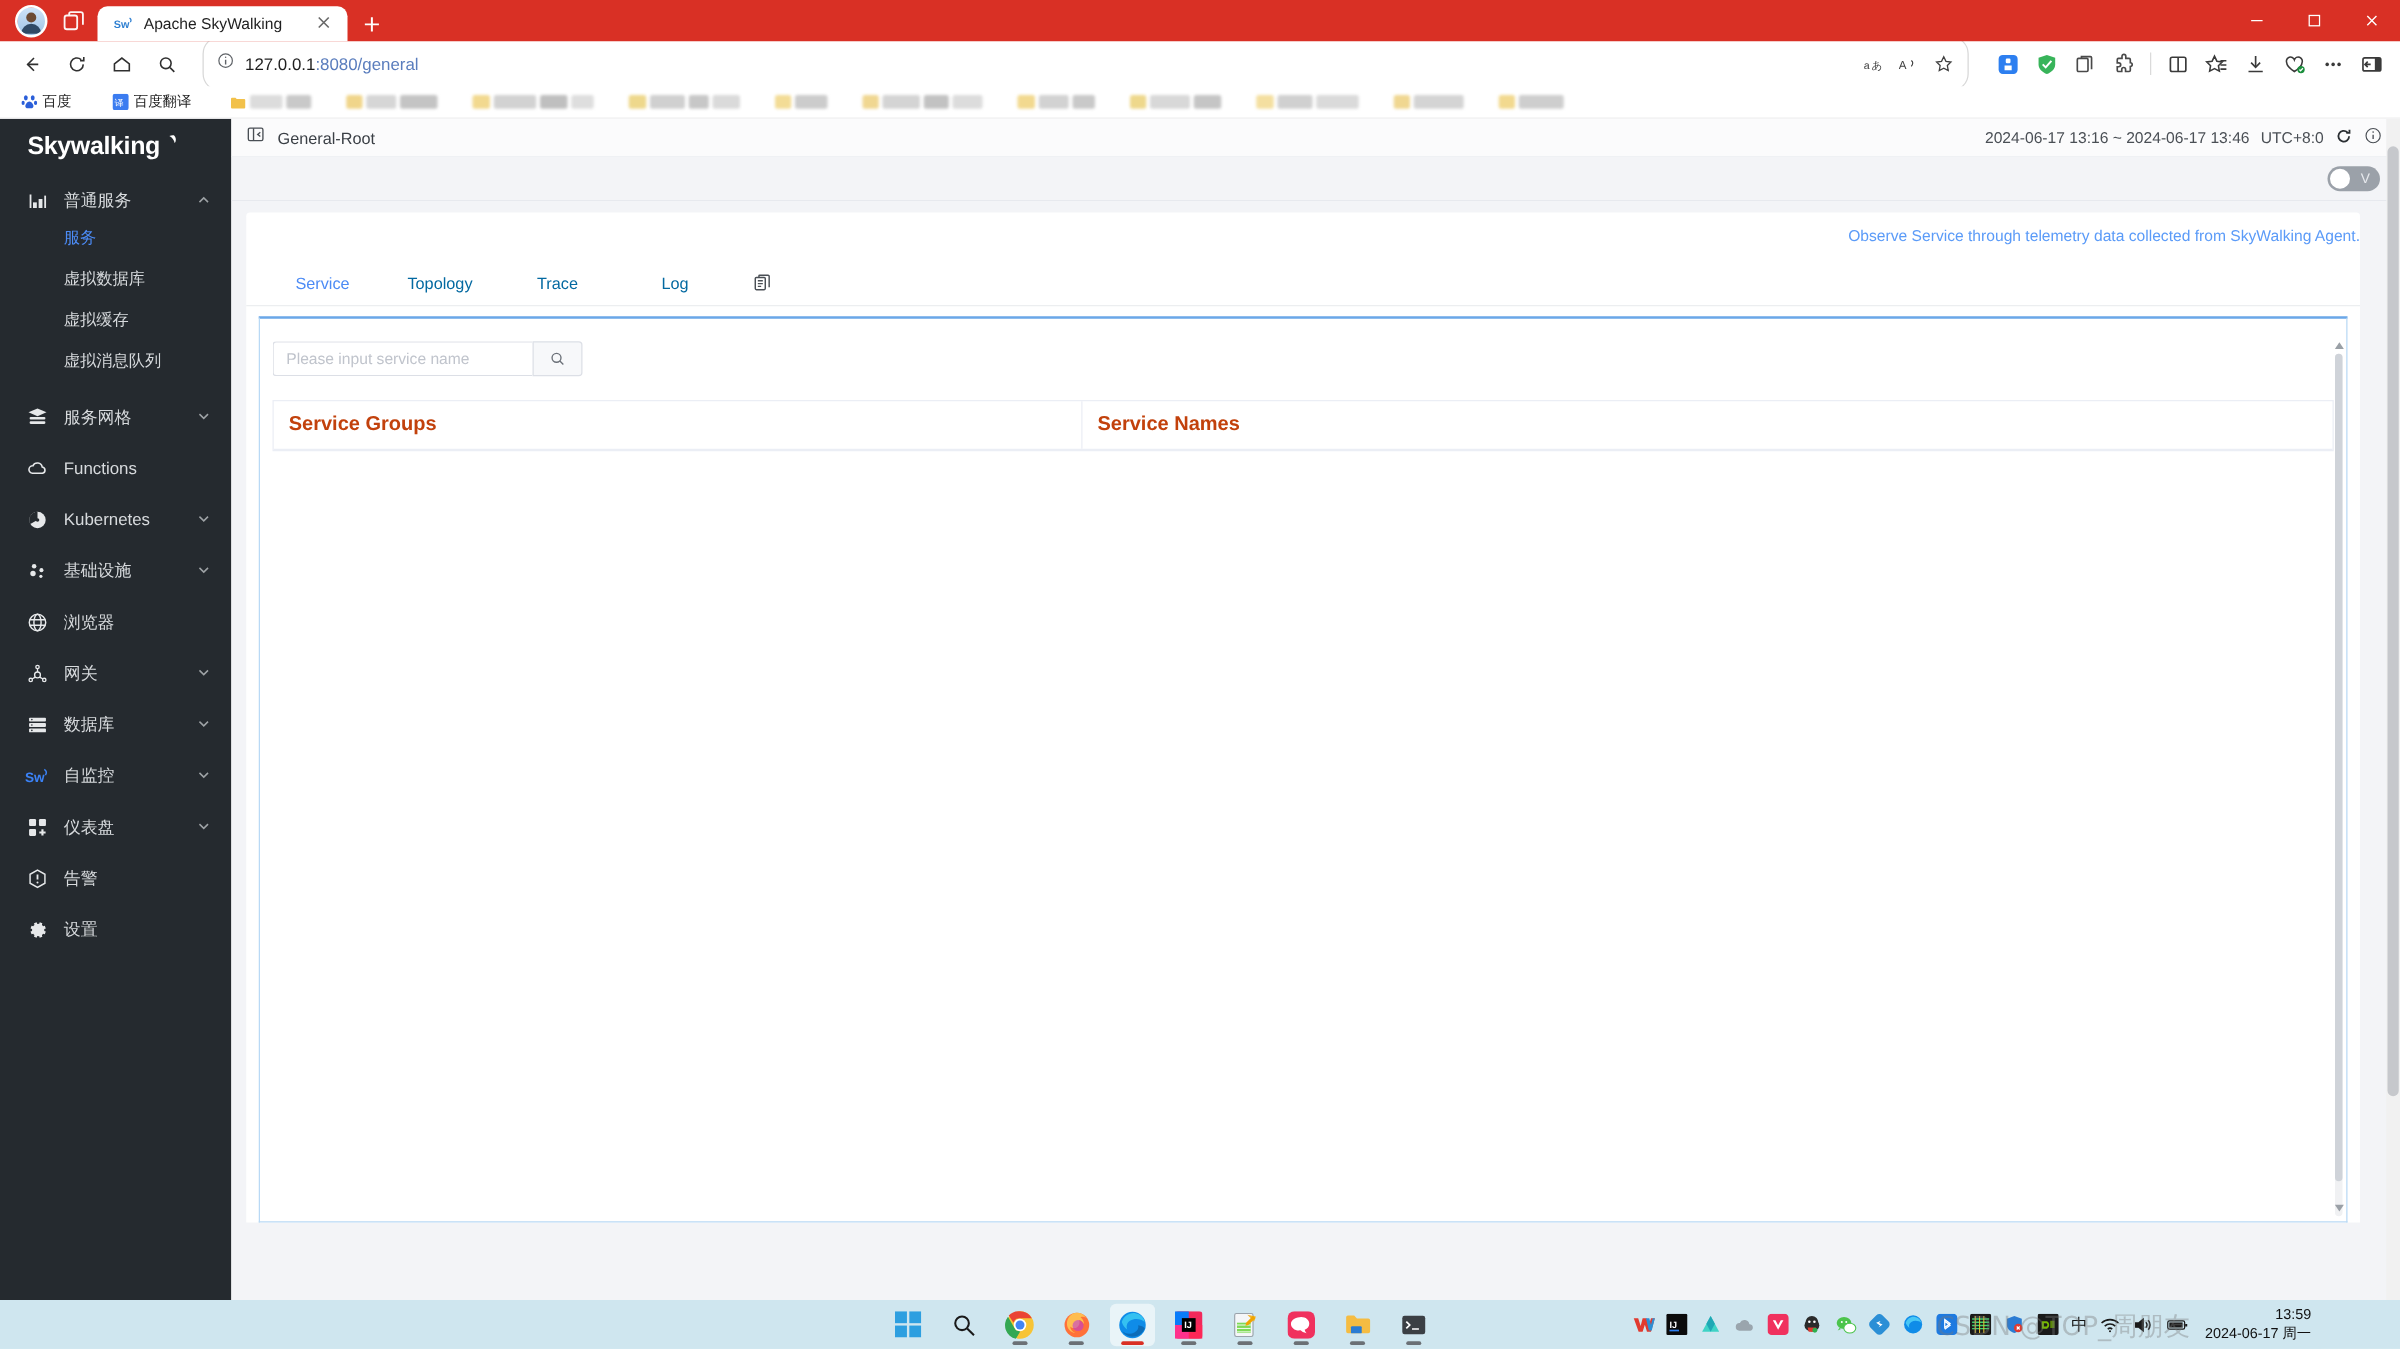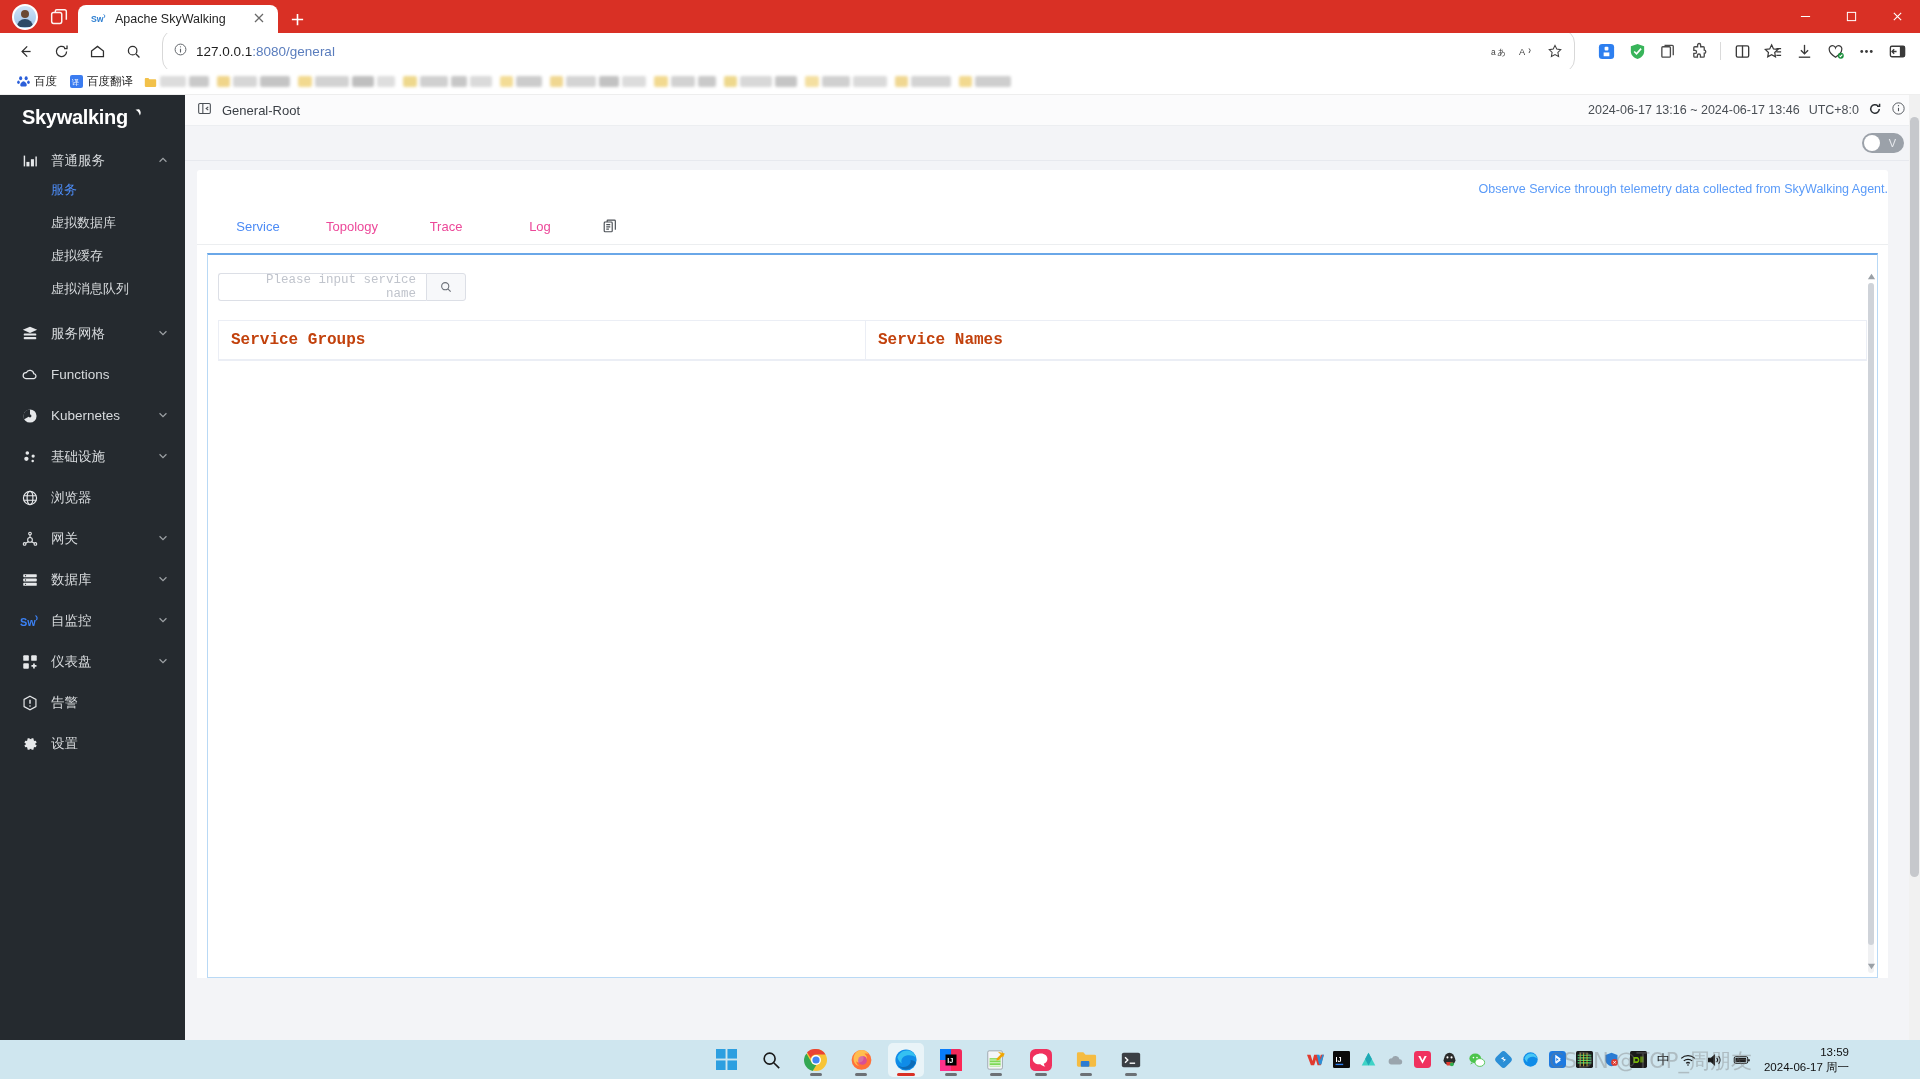--- a/index.html
+++ b/index.html
@@ -54,21 +54,21 @@
     display: flex; align-items: center; padding: 0 6px 0 10px; margin: 0 10px; gap: 8px;
   }
   .omni-url { font-size: 13.5px; color: #1f1f1f; flex: 1; white-space: nowrap; }
   .omni-url .port { color: #5a7dbd; }
   .omni-right { display: flex; align-items: center; gap: 2px; }
   .omni-btn { width: 26px; height: 24px; display: flex; align-items: center; justify-content: center; }
   .toolbar-right { display: flex; align-items: center; gap: 1px; padding-left: 4px; }
   .tb-btn { width: 30px; height: 28px; display: flex; align-items: center; justify-content: center; border-radius: 4px; }
   .tb-sep { width: 1px; height: 18px; background: #dadada; margin: 0 5px; }
 
-  .bookmarks { height: 26px; background: #fff; display: flex; align-items: center; padding: 0 10px; gap: 0; flex: none; border-bottom: 1px solid #eee; }
+  .bookmarks { height: 26px; background: #fff; display: flex; align-items: center; padding: 0 10px; gap: 20px; flex: none; border-bottom: 1px solid #eee; }
   .bm { display: flex; align-items: center; gap: 4px; padding: 2px 6px; border-radius: 4px; font-size: 11.5px; color: #1f1f1f; white-space: nowrap; }
   .bm-ico { width: 14px; height: 14px; flex: none; display:flex; align-items:center; justify-content:center; }
   .bm-blur { display: flex; align-items: center; gap: 3px; padding: 2px 4px; }
   .blurchip { height: 11px; border-radius: 2px; filter: blur(1.4px); }
 
   
   .page { flex: 1; display: flex; background: #f7f8fa; overflow: hidden; position: relative; }
 
   .sidebar { width: 185px; background: #252a2f; flex: none; overflow: hidden; padding-bottom: 10px; }
   .sw-logo { height: 45px; display: flex; align-items: center; padding-left: 22px; }
@@ -106,25 +106,25 @@
   .switch .sw-label { position: absolute; right: 8px; font-size: 11px; color: #e8eaee; }
 
   .scrollzone { flex: 1; overflow: hidden; position: relative; background: #f3f4f7; padding: 0 10px 0 0; }
   .panel-wrap { padding: 9px 22px 0 12px; text-align: right; }
   .notice {
     font-size: 12.5px; color: #5b9bf8; background: #fff;
     padding: 12px 0 12px 14px; border-radius: 3px 3px 0 0;
   }
   .card { background: #fff; }
   .tabs-row { display: flex; align-items: center; height: 37px; border-bottom: 1px solid #eceef0; padding-left: 14px; gap: 0; }
-  .ptab { height: 37px; display: flex; align-items: center; justify-content: center; font-size: 13px; color: #ec4899; width: 94px; }
+  .ptab { height: 37px; display: flex; align-items: center; justify-content: center; font-size: 13px; color: #0369a1; width: 94px; }
   .ptab.active { color: #4c8bf5; }
   .ptab-ico { width: 46px; height: 37px; display: flex; align-items: center; justify-content: center; }
 
-  .inner-panel { margin: 8px 10px 0 10px; border: 1px solid #b9d9f5; border-top: 2px solid #6aa7e8; background: #fff; height: 725px; position: relative; overflow: hidden; font-family: Liberation Mono, monospace; }
+  .inner-panel { margin: 8px 10px 0 10px; border: 1px solid #b9d9f5; border-top: 2px solid #6aa7e8; background: #fff; height: 725px; position: relative; overflow: hidden; }
   .search-row { padding: 18px 0 0 10px; display: flex; }
   .search-input {
     width: 208px; height: 28px; border: 1px solid #dcdfe6; border-right: none;
     border-radius: 3px 0 0 3px; padding: 0 10px; font-size: 12.5px; color: #c0c4cc;
     display: flex; align-items: center; background: #fff;
   }
   .search-btn {
     width: 40px; height: 28px; border: 1px solid #dcdfe6; border-radius: 0 3px 3px 0;
     background: #f7f8fa; display: flex; align-items: center; justify-content: center;
   }

